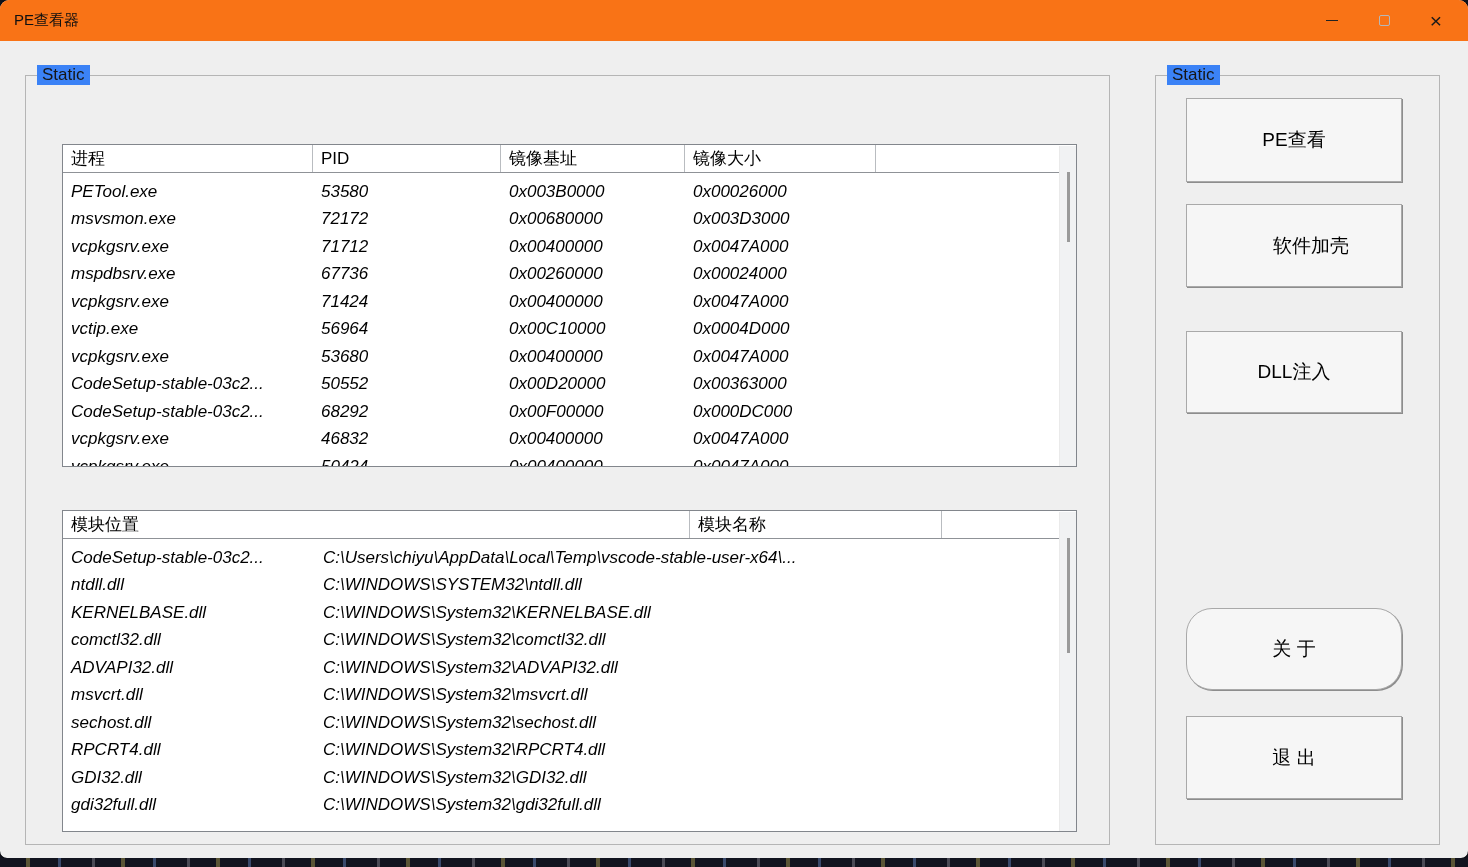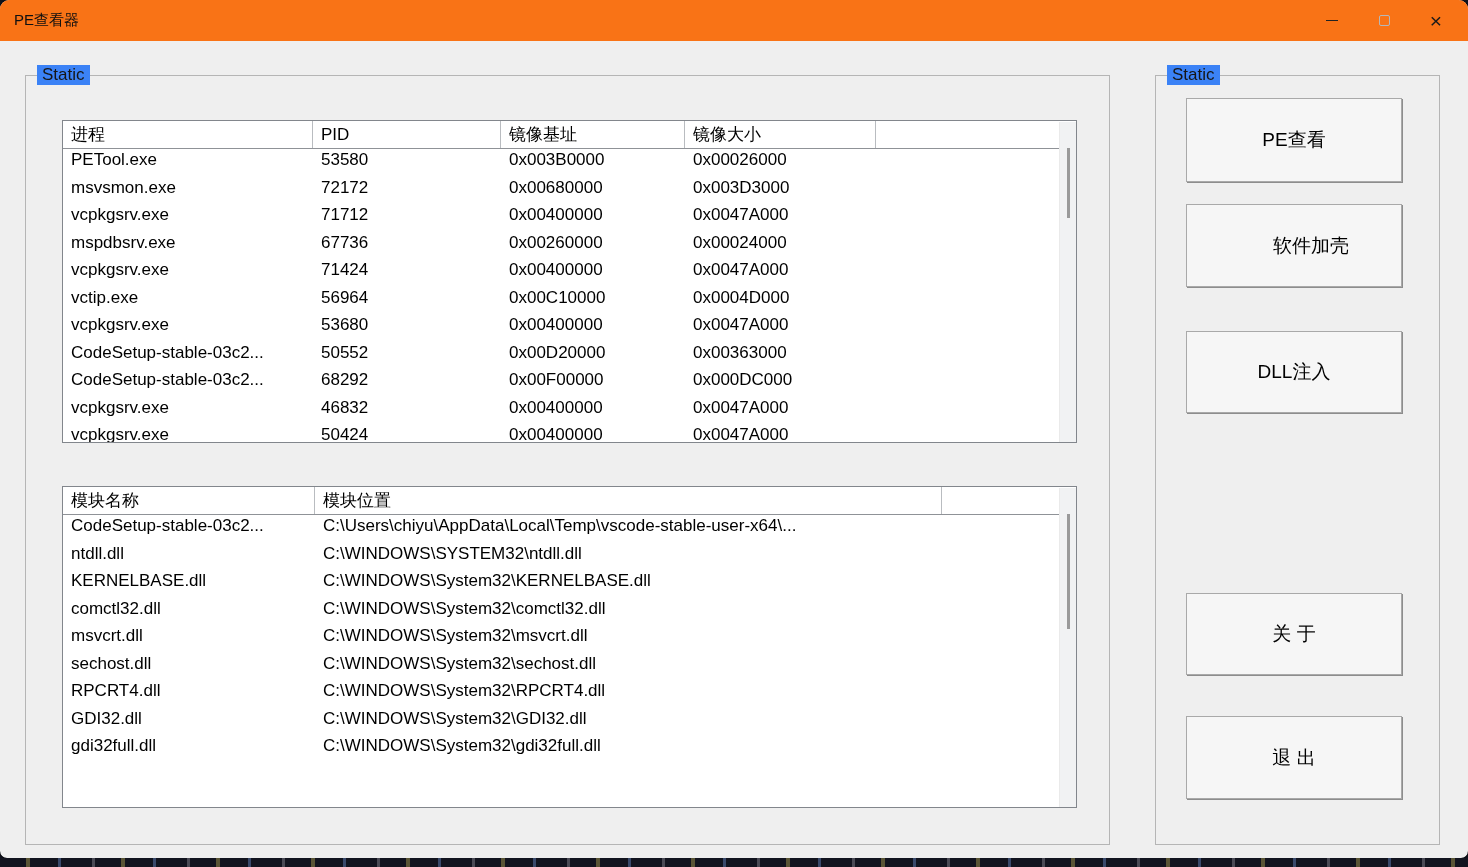--- a/index.html
+++ b/index.html
@@ -33,36 +33,36 @@
   .groupbox { position:absolute; border:1px solid #b5b5b5; }
   .groupbox .gb-label {
     position:absolute; top:-11px; left:11px; background:#3b82f6;
     padding:0 5px; font-size:17px; color:#161616;
   }
   #group-left  { left:25px;  top:75px; width:1085px; height:770px; }
   #group-right { left:1155px; top:75px; width:285px;  height:770px; }
   
   .listview {
     position:absolute; background:#ffffff; border:1px solid #82868c;
-    overflow:hidden; font-size:17px;
+    overflow:hidden; font-size:17px;margin-top:24px;
   }
   #process-list { left:62px; top:120px; width:1015px; height:323px; }
   #module-list  { left:62px; top:486px; width:1015px; height:322px; }
   .lv-header {
     display:flex; height:28px; width:calc(100% - 17px);
     border-bottom:1px solid #8f9297; background:#fff;
   }
   .lv-header .cell {
     display:flex; align-items:center; padding:0 8px;
     border-right:1px solid #b9bcc0; flex-shrink:0;
     white-space:nowrap; overflow:hidden;
   }
   .lv-header .cell:last-child { border-right:none; flex:1; }
   .lv-body { position:absolute; top:29px; left:0; right:17px; bottom:0; overflow:hidden; }
-  .lv-row { display:flex; height:27.5px; align-items:flex-start; }
+  .lv-row { display:flex; height:27.5px; align-items:flex-end;font-style:italic; }
   .lv-row .cell {
     padding:0 8px; flex-shrink:0; white-space:nowrap; overflow:hidden;
   }
   .lv-row .cell:last-child { flex:1; }
   
   .plist-c0{width:250px}.plist-c1{width:188px}.plist-c2{width:184px}.plist-c3{width:191px}
   .mlist-c0{width:252px}.mlist-c1{width:627px}
   
   .scrollbar {
     position:absolute; top:1px; right:0; bottom:0; width:17px;
@@ -75,21 +75,21 @@
   .win-btn {
     position:absolute; left:1186px; width:216px;
     background:#f6f6f6; border:1px solid #a9a9a9;
     box-shadow:1px 1px 0 0 #8d8d8d;
     display:flex; align-items:center; justify-content:center;
     font-size:19px; color:#000000; cursor:default;
   }
   #btn-pe-view  { top:98px;  height:84px; }
   #btn-pack     { top:204px; height:83px;padding-left:34px; }
   #btn-dll      { top:306px; height:82px;margin-top:25px; }
-  #btn-about    { top:593px; height:82px; }
+  #btn-about    { top:608px; height:82px;border-radius:26px; }
   #btn-exit     { top:716px; height:83px; }
   
   .backdrop-strip {
     position:absolute; left:0; right:0; bottom:0; height:9px;
     background:
       repeating-linear-gradient(90deg,
         #12141f 0 26px, #5a5536 26px 30px,
         #12141f 30px 58px, #39496b 58px 61px,
         #12141f 61px 92px, #4a4a55 92px 95px);
   }
@@ -209,22 +209,22 @@
           <div class="cell plist-c4"></div>
         </div>
       </div>
     <div class="scrollbar">
       <div class="scroll-thumb" id="process-scroll-thumb"></div>
     </div>
   </div>
 
   <div class="listview" id="module-list">
     <div class="lv-header">
+        <div class="cell mlist-c1">模块位置</div>
         <div class="cell mlist-c0">模块名称</div>
-        <div class="cell mlist-c1">模块位置</div>
         <div class="cell mlist-c2"></div>
       </div>
     <div class="lv-body">
         <div class="lv-row">
           <div class="cell mlist-c0">CodeSetup-stable-03c2...</div>
           <div class="cell mlist-c1">C:\Users\chiyu\AppData\Local\Temp\vscode-stable-user-x64\...</div>
           <div class="cell mlist-c2"></div>
         </div>
         <div class="lv-row">
           <div class="cell mlist-c0">ntdll.dll</div>
@@ -232,20 +232,25 @@
           <div class="cell mlist-c2"></div>
         </div>
         <div class="lv-row">
           <div class="cell mlist-c0">KERNELBASE.dll</div>
           <div class="cell mlist-c1">C:\WINDOWS\System32\KERNELBASE.dll</div>
           <div class="cell mlist-c2"></div>
         </div>
         <div class="lv-row">
           <div class="cell mlist-c0">comctl32.dll</div>
           <div class="cell mlist-c1">C:\WINDOWS\System32\comctl32.dll</div>
+          <div class="cell mlist-c2"></div>
+        </div>
+        <div class="lv-row">
+          <div class="cell mlist-c0">ADVAPI32.dll</div>
+          <div class="cell mlist-c1">C:\WINDOWS\System32\ADVAPI32.dll</div>
           <div class="cell mlist-c2"></div>
         </div>
         <div class="lv-row">
           <div class="cell mlist-c0">msvcrt.dll</div>
           <div class="cell mlist-c1">C:\WINDOWS\System32\msvcrt.dll</div>
           <div class="cell mlist-c2"></div>
         </div>
         <div class="lv-row">
           <div class="cell mlist-c0">sechost.dll</div>
           <div class="cell mlist-c1">C:\WINDOWS\System32\sechost.dll</div>

